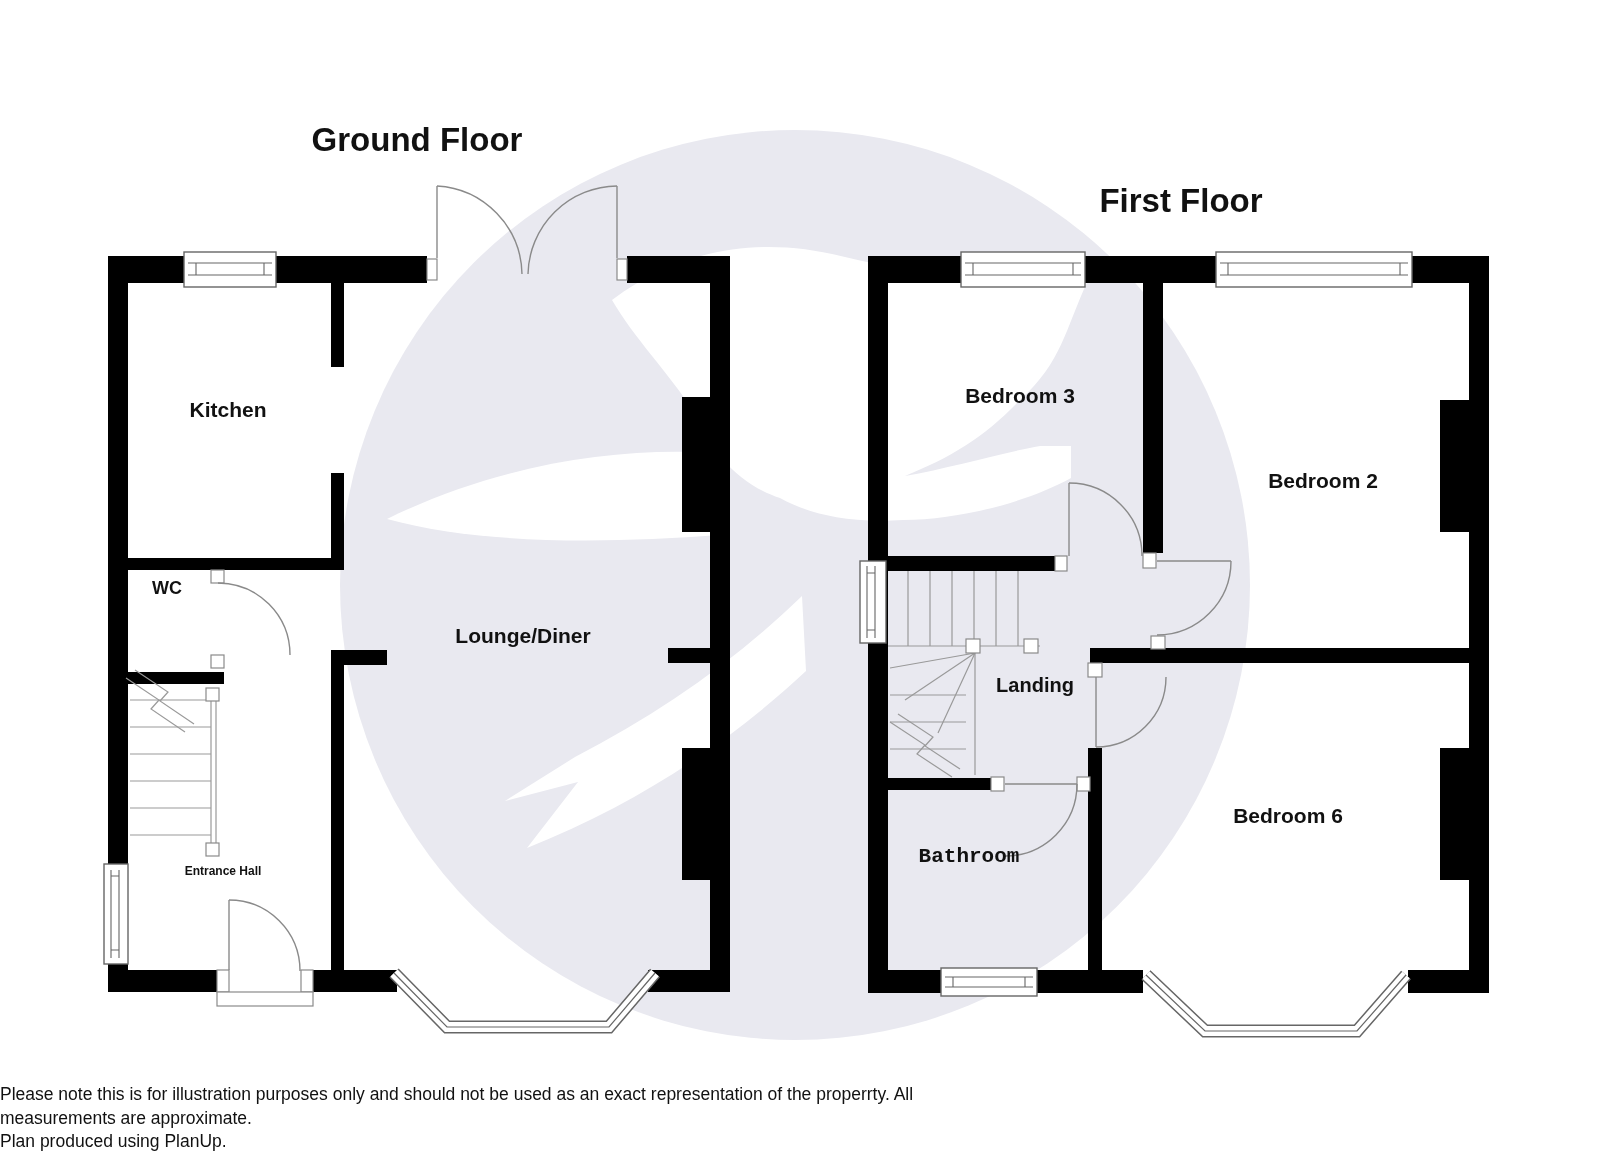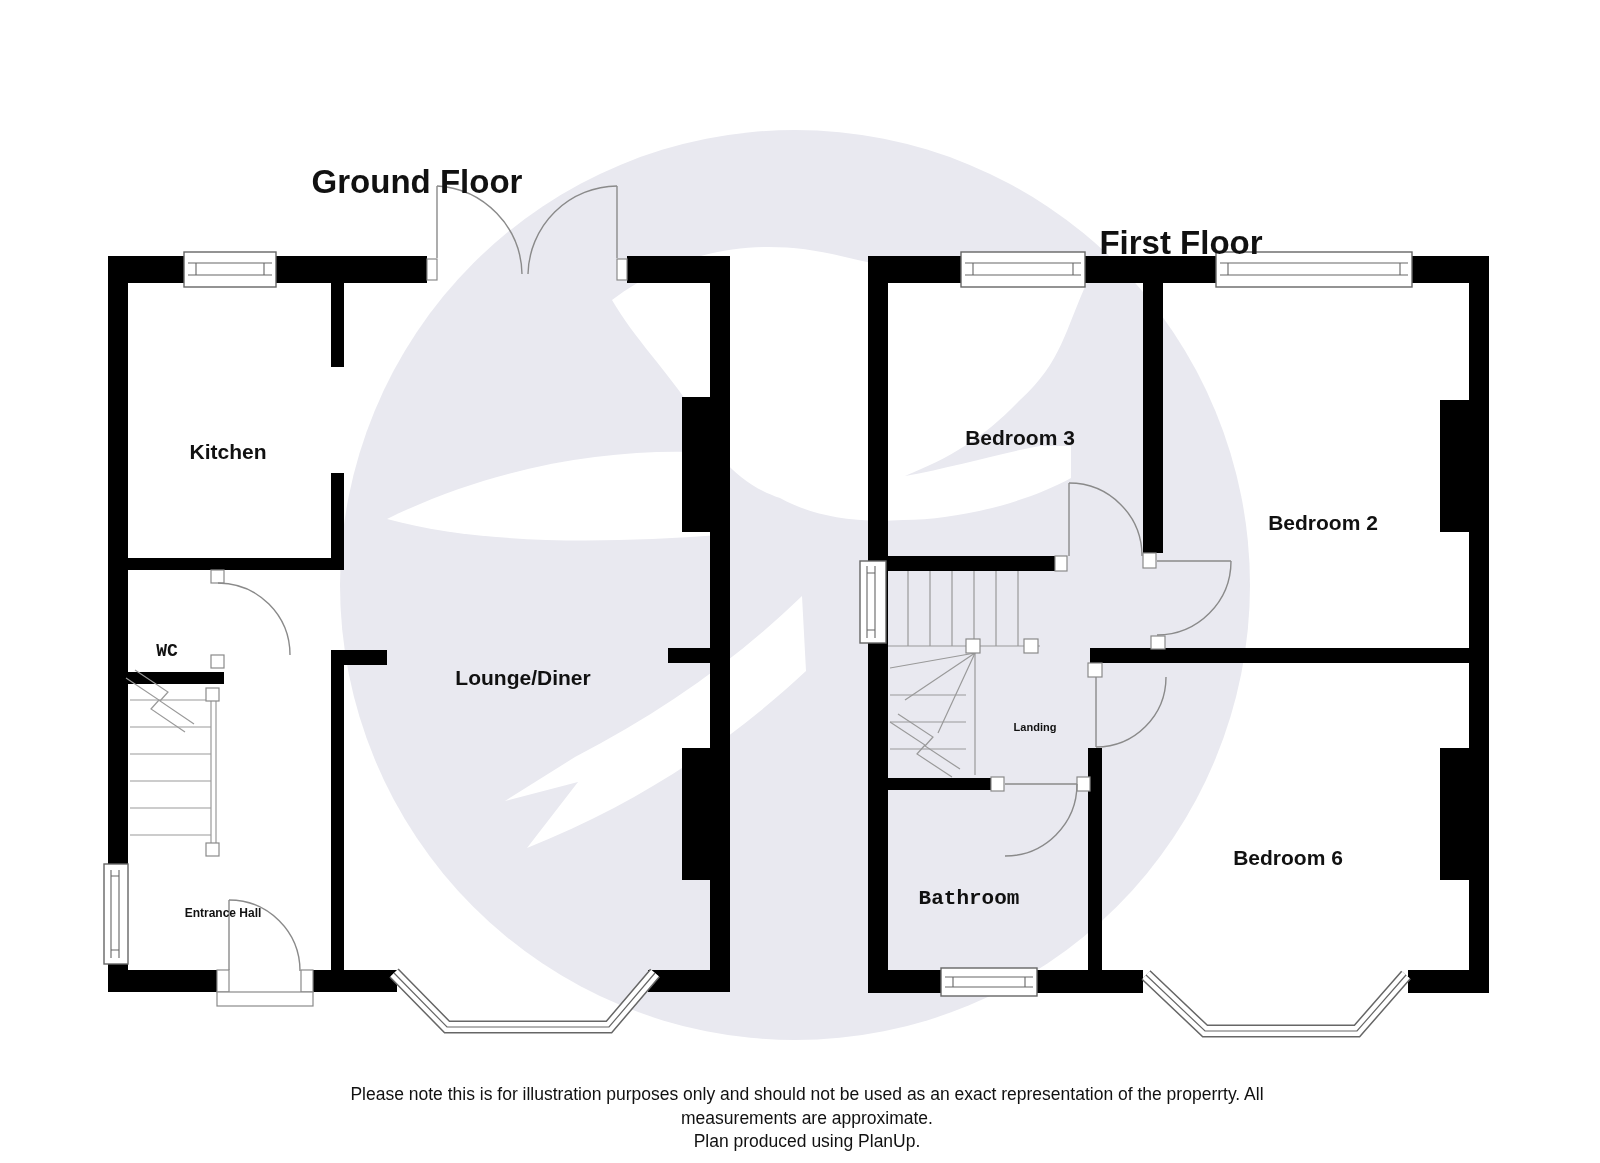--- a/index.html
+++ b/index.html
@@ -13,28 +13,28 @@
   .frame{fill:#fff;stroke:var(--door-line,#8a8a8a);stroke-width:1.2;}
   .door {stroke:var(--door-line,#8a8a8a);stroke-width:1.4;fill:none;}
   .stair{stroke:var(--stair-line,#999);stroke-width:1.2;fill:none;}
   .bay-outer{stroke:var(--window-line,#666);stroke-width:13;fill:none;}
   .bay-inner{stroke:#fff;stroke-width:10;fill:none;}
   .bay-mid{stroke:var(--window-line,#666);stroke-width:1.2;fill:none;}
   .wm {fill:var(--watermark,#e9e9f0);}
   .wm-cut{fill:#fff;}
   
   .lbl{position:absolute;transform:translate(-50%,-50%);white-space:nowrap;
-       font-weight:bold;text-align:center;line-height:1.15;margin-top:42px;}
+       font-weight:bold;text-align:center;line-height:1.15;}
   .lbl-title{font-size:33px;}
   .lbl-room{font-size:21px;}
   .lbl-small{font-size:12px;}
   .lbl-wc{font-size:18px;}
-  .lbl-landing{font-size:11px;}
+  .lbl-landing{font-size:20px;}
   .lbl-wrap{white-space:normal;width:100px;}
-  .footer{position:absolute;left:15px;top:1083px;width:1584px;text-align:center;
+  .footer{position:absolute;left:0;top:1083px;width:1584px;
           font-size:17.5px;font-weight:normal;line-height:23.5px;}
 </style>
 </head>
 <body>
 
 <div class="page">
 
   <svg width="1600" height="1163" viewBox="0 0 1600 1163">
 
     <g>
@@ -196,21 +196,21 @@
         <rect class="frame" x="966" y="639" width="14" height="14"></rect>
         <rect class="frame" x="1024" y="639" width="14" height="14"></rect>
       </g>
     </g>
   </svg>
 
   <div class="lbl lbl-title" style="left:417px;top:140px;">Ground Floor</div>
   <div class="lbl lbl-title" style="left:1181px;top:201px;">First Floor</div>
 
   <div class="lbl lbl-room" style="left:228px;top:410px;">Kitchen</div>
-  <div class="lbl lbl-wc" style="left:167px;top:609px;font-family:Liberation Mono, monospace;">WC</div>
+  <div class="lbl lbl-wc" style="left:167px;top:588px;">WC</div>
   <div class="lbl lbl-room" style="left:523px;top:636px;">Lounge/Diner</div>
   <div class="lbl lbl-small lbl-wrap" style="left:223px;top:872px;">Entrance Hall</div>
 
   <div class="lbl lbl-room" style="left:1020px;top:396px;">Bedroom 3</div>
   <div class="lbl lbl-room" style="left:1323px;top:481px;">Bedroom 2</div>
   <div class="lbl lbl-landing" style="left:1035px;top:685px;">Landing</div>
   <div class="lbl lbl-room" style="left:969px;top:857px;font-family:Liberation Mono, monospace;">Bathroom</div>
   <div class="lbl lbl-room" style="left:1288px;top:816px;">Bedroom 6</div>
 
   <div class="footer">

